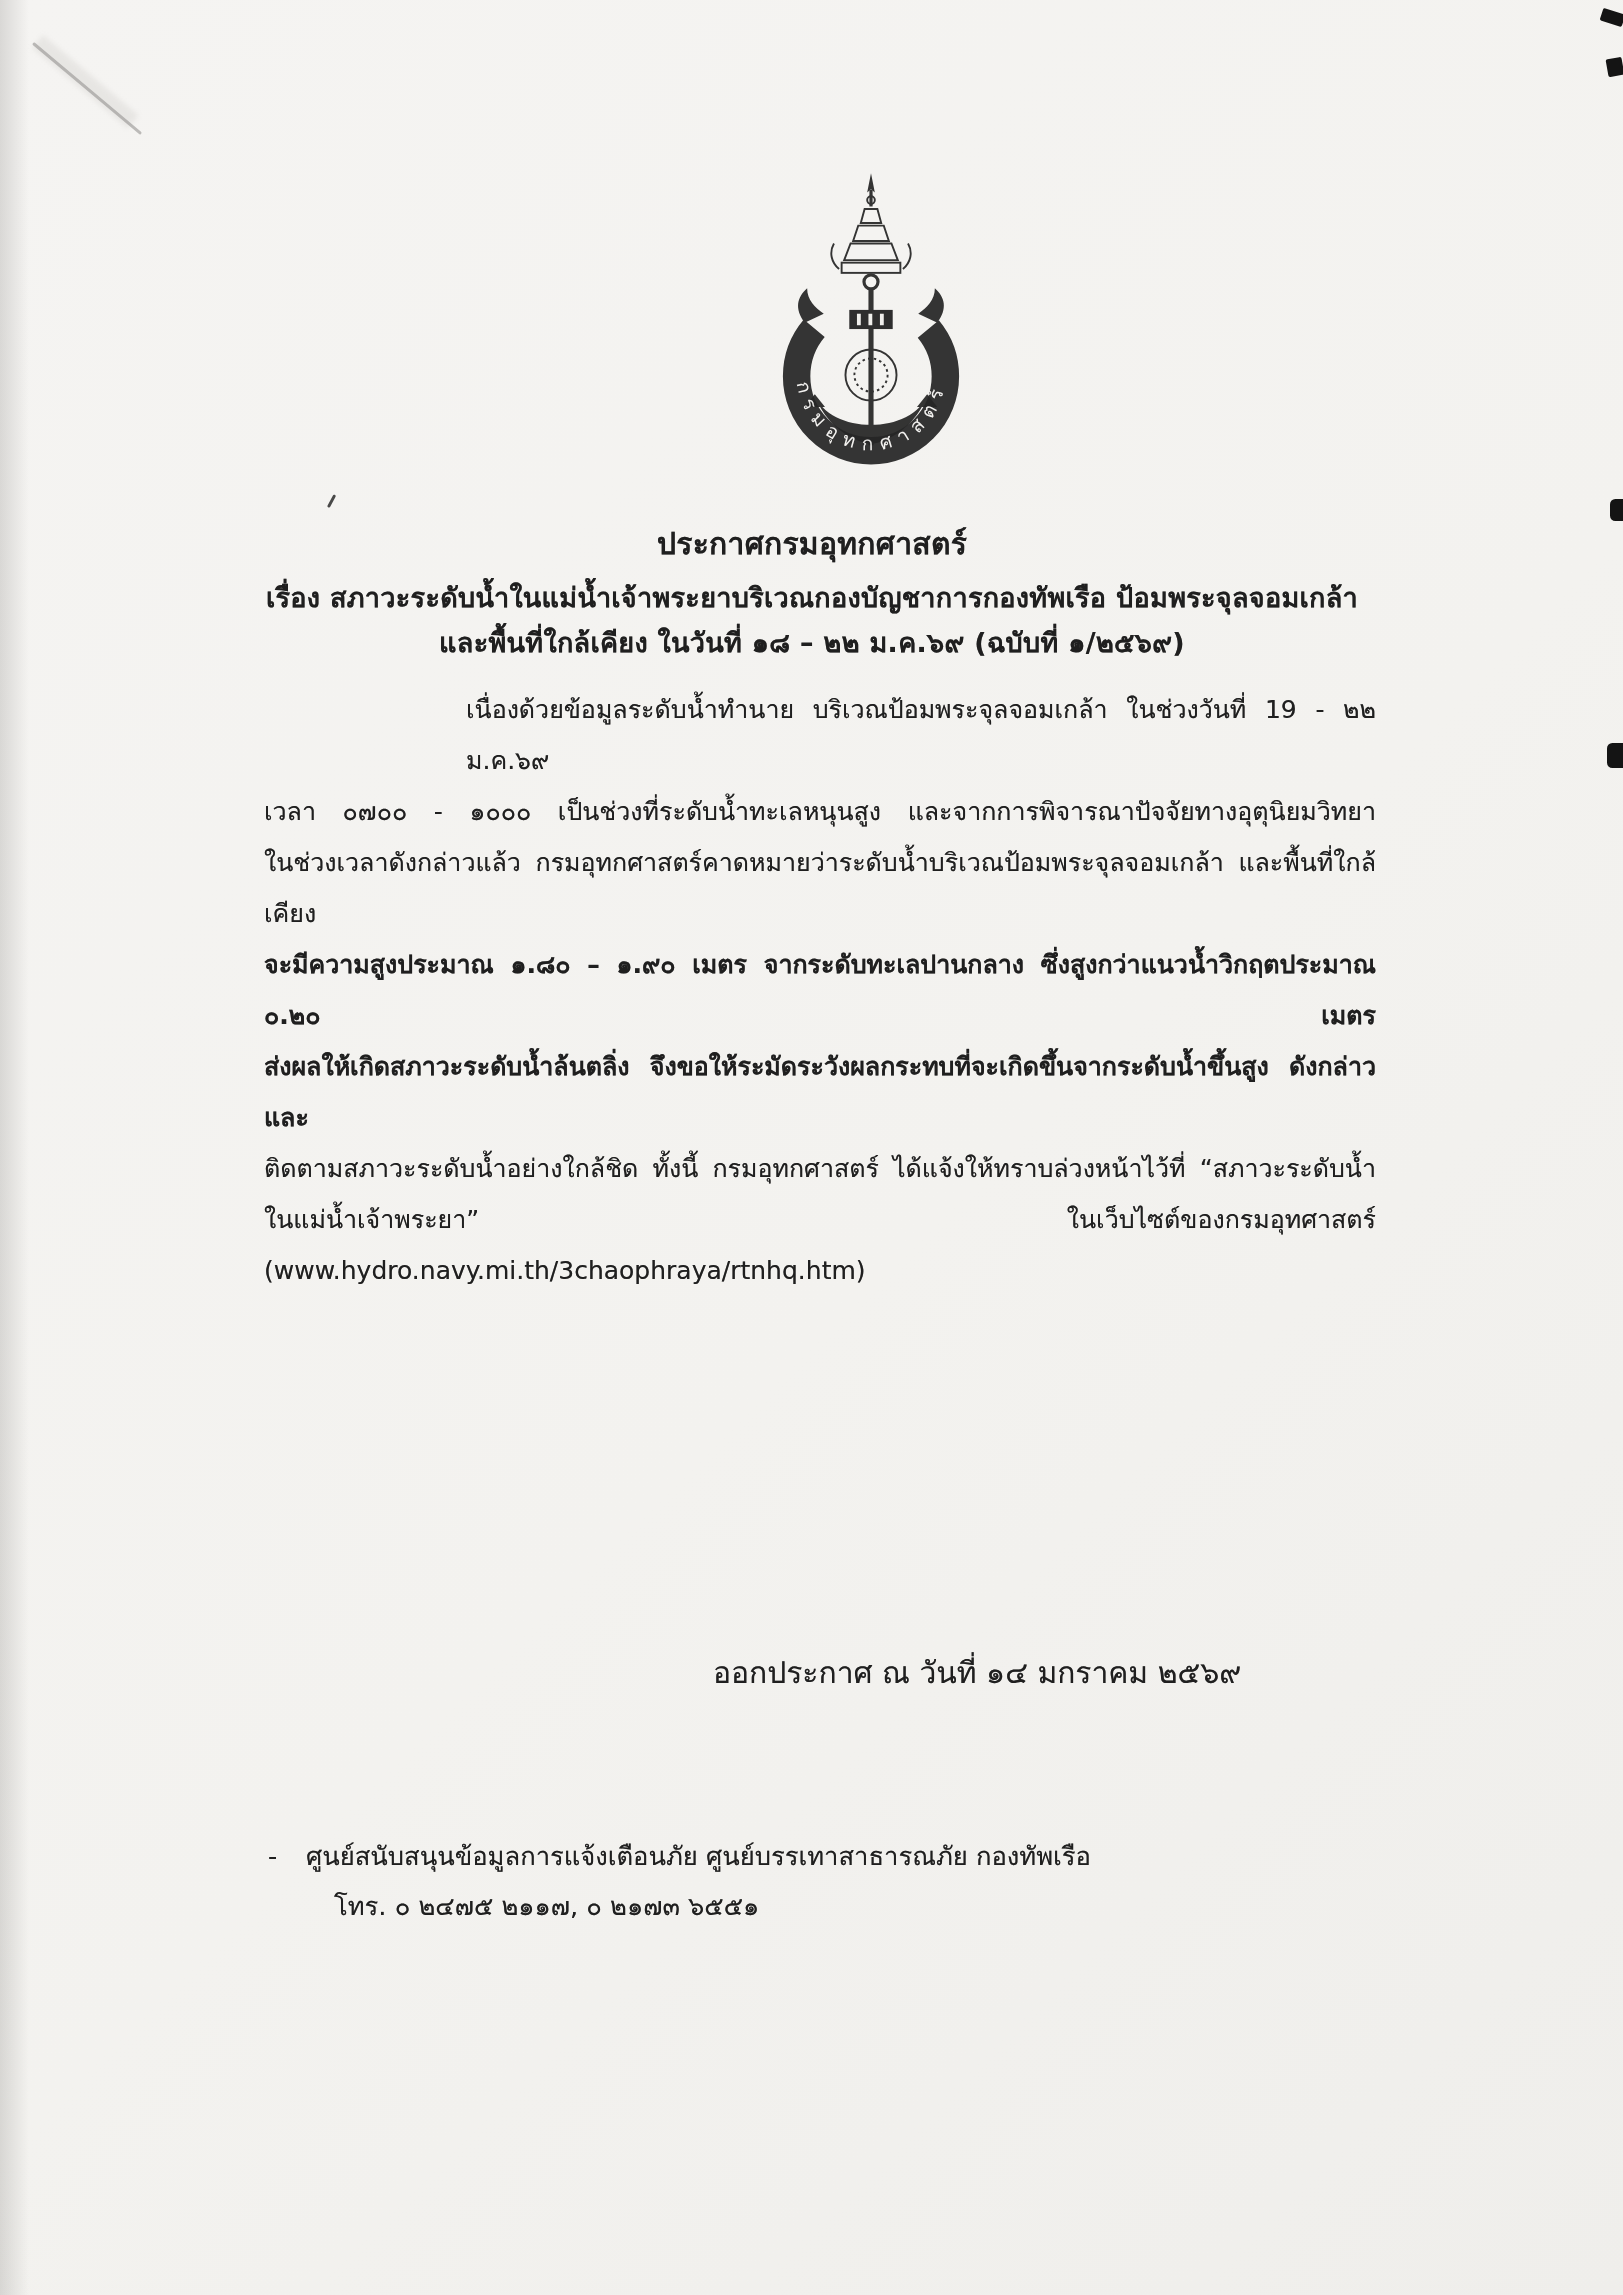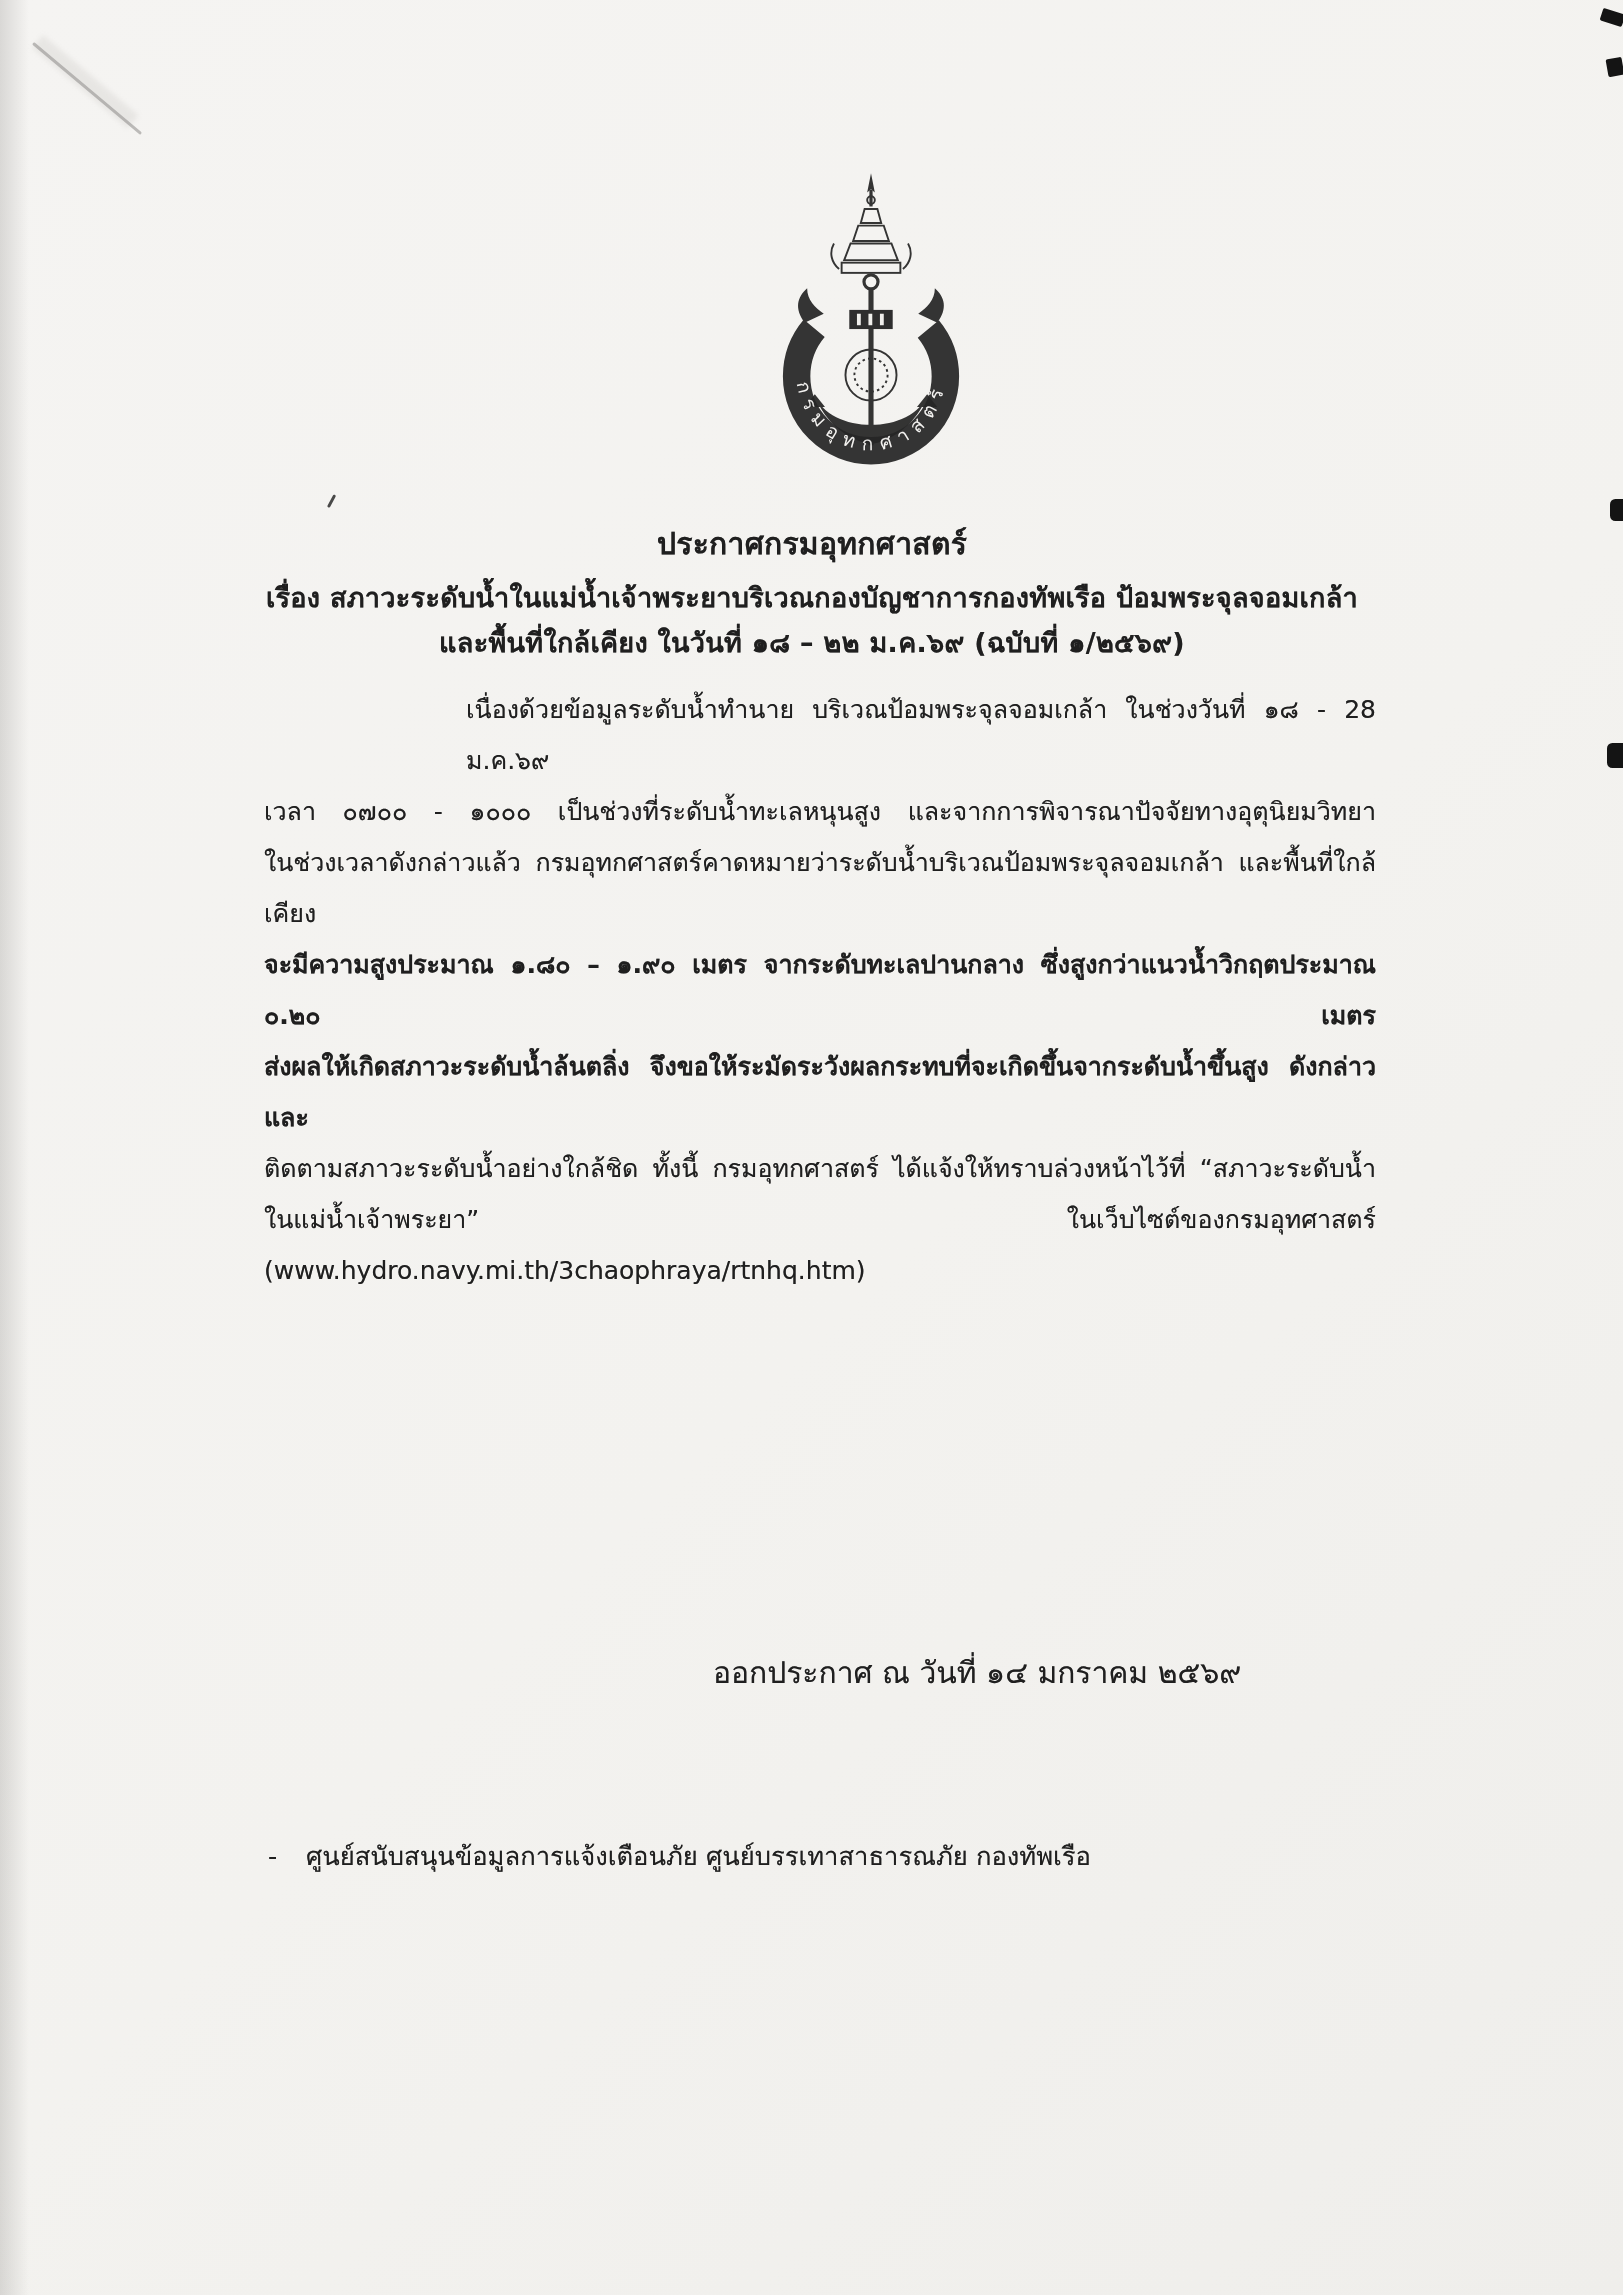--- a/index.html
+++ b/index.html
@@ -119,29 +119,30 @@
         </text>
       </g>
     </svg>
   </div>
 
   <div class="title-line t1 thai">ประกาศกรมอุทกศาสตร์</div>
   <div class="title-line subject s1 thai">เรื่อง  สภาวะระดับน้ำในแม่น้ำเจ้าพระยาบริเวณกองบัญชาการกองทัพเรือ ป้อมพระจุลจอมเกล้า</div>
   <div class="title-line subject s2 thai">และพื้นที่ใกล้เคียง ในวันที่ ๑๘ – ๒๒ ม.ค.๖๙ (ฉบับที่ ๑/๒๕๖๙)</div>
 
   <div class="body-block">
-    <div class="body-line indent thai">เนื่องด้วยข้อมูลระดับน้ำทำนาย บริเวณป้อมพระจุลจอมเกล้า ในช่วงวันที่ ๑๘ - 28 ม.ค.๖๙</div>
+    <div class="body-line indent thai">เนื่องด้วยข้อมูลระดับน้ำทำนาย บริเวณป้อมพระจุลจอมเกล้า ในช่วงวันที่ 19 - ๒๒ ม.ค.๖๙</div>
     <div class="body-line thai">เวลา ๐๗๐๐ - ๑๐๐๐ เป็นช่วงที่ระดับน้ำทะเลหนุนสูง และจากการพิจารณาปัจจัยทางอุตุนิยมวิทยา</div>
     <div class="body-line thai">ในช่วงเวลาดังกล่าวแล้ว กรมอุทกศาสตร์คาดหมายว่าระดับน้ำบริเวณป้อมพระจุลจอมเกล้า และพื้นที่ใกล้เคียง</div>
     <div class="body-line bold thai">จะมีความสูงประมาณ ๑.๘๐ – ๑.๙๐ เมตร จากระดับทะเลปานกลาง ซึ่งสูงกว่าแนวน้ำวิกฤตประมาณ ๐.๒๐ เมตร</div>
     <div class="body-line bold thai">ส่งผลให้เกิดสภาวะระดับน้ำล้นตลิ่ง จึงขอให้ระมัดระวังผลกระทบที่จะเกิดขึ้นจากระดับน้ำขึ้นสูง ดังกล่าว และ</div>
     <div class="body-line thai">ติดตามสภาวะระดับน้ำอย่างใกล้ชิด ทั้งนี้ กรมอุทกศาสตร์ ได้แจ้งให้ทราบล่วงหน้าไว้ที่ “สภาวะระดับน้ำ</div>
     <div class="body-line last thai">ในแม่น้ำเจ้าพระยา” ในเว็บไซต์ของกรมอุทศาสตร์ (www.hydro.navy.mi.th/3chaophraya/rtnhq.htm)</div>
   </div>
 
   <div class="issue-line thai">ออกประกาศ ณ วันที่ ๑๔ มกราคม ๒๕๖๙</div>
 
   <div class="contact-item thai">
     <span class="bullet">-</span><span>ศูนย์สนับสนุนข้อมูลการแจ้งเตือนภัย ศูนย์บรรเทาสาธารณภัย กองทัพเรือ</span>
   </div>
+  <div class="contact-phone thai">โทร. ๐ ๒๔๗๕ ๒๑๑๗, ๐ ๒๑๗๓ ๖๕๕๑</div>
 
 </div>
 
 
 </body></html>

